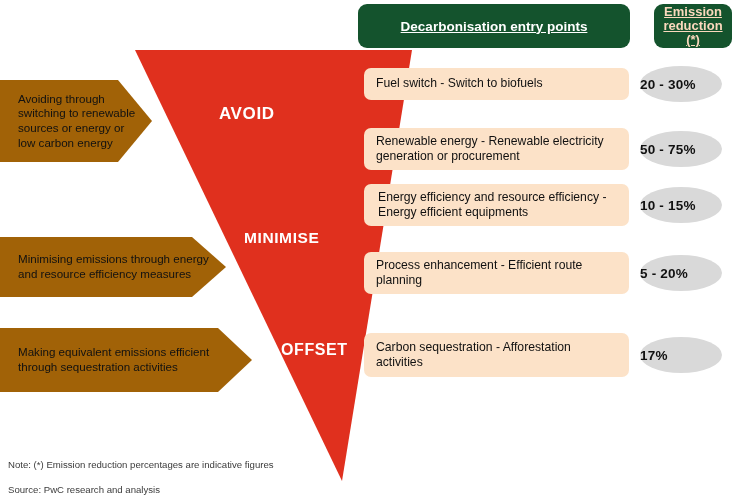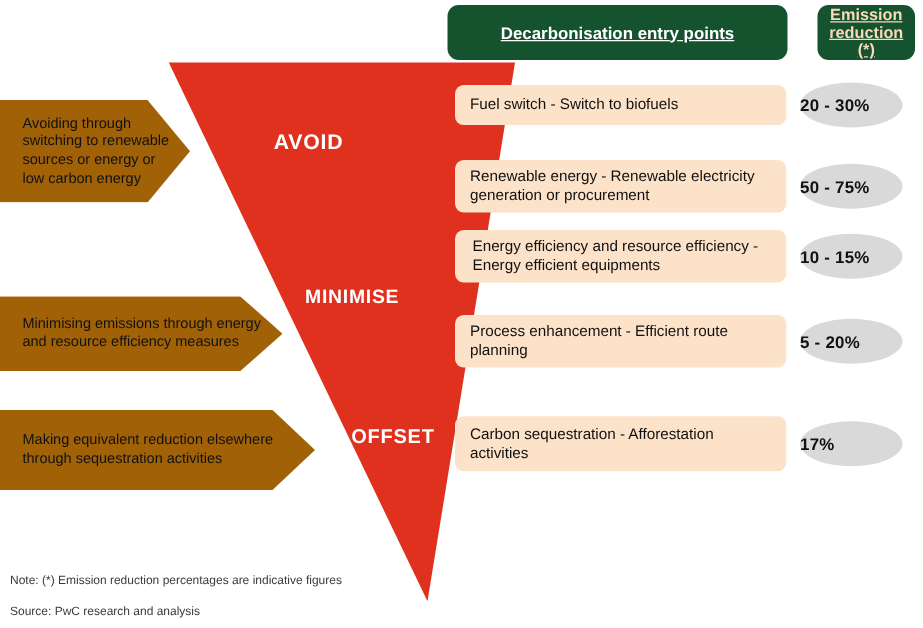--- a/index.html
+++ b/index.html
@@ -130,21 +130,21 @@
   <div class="funnel-label" id="lab-minimise">MINIMISE</div>
   <div class="funnel-label" id="lab-offset">OFFSET</div>
 
   <div class="callout" id="callout-1">
     <span>Avoiding through switching to renewable sources or energy or low carbon energy</span>
   </div>
   <div class="callout" id="callout-2">
     <span>Minimising emissions through energy and resource efficiency measures</span>
   </div>
   <div class="callout" id="callout-3">
-    <span>Making equivalent reduction elsewhere through sequestration activities</span>
+    <span>Making equivalent emissions efficient through sequestration activities</span>
   </div>
 
   <div class="row" id="row-1">
     <div class="entry">
       <span>Fuel switch - Switch to biofuels</span>
     </div>
     <div class="pct">
       <span>20 - 30%</span>
     </div>
   </div>

